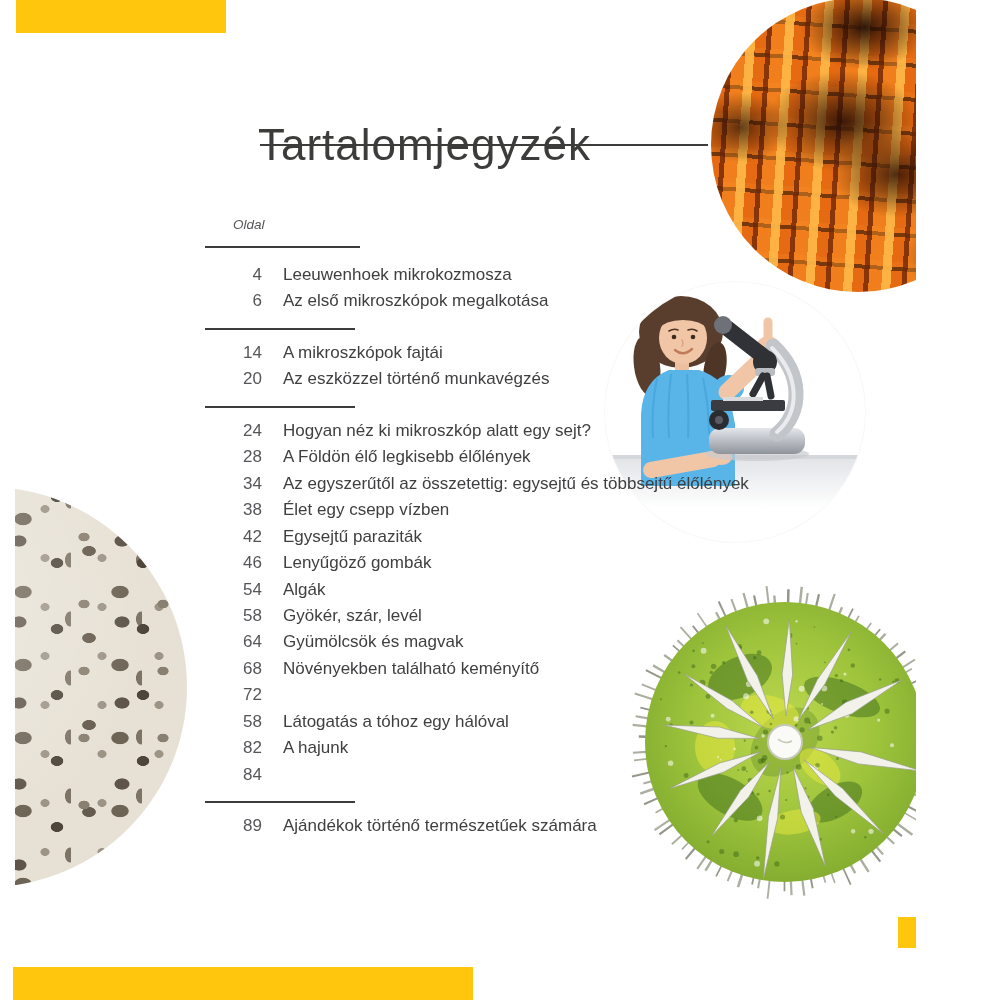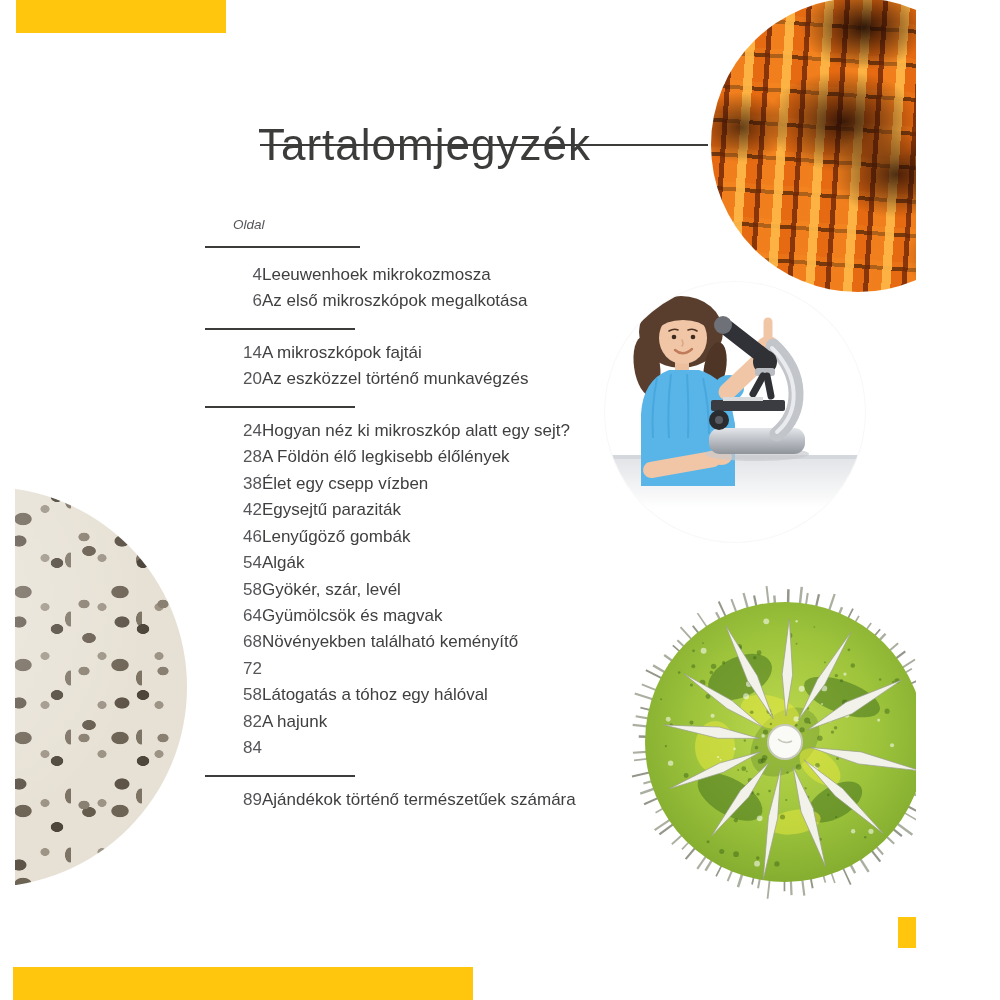--- a/index.html
+++ b/index.html
@@ -20,21 +20,21 @@
   #title-rule{position:absolute;left:260px;top:144px;width:448px;height:2px;background:#3c3c3b;}
 
   
   #col-label{position:absolute;left:233px;top:217px;font-size:13.5px;font-style:italic;color:#55565a;}
   #col-label-rule{position:absolute;left:205px;top:246px;width:155px;height:2px;background:#3c3c3b;}
 
   
   #toc{position:absolute;left:205px;top:262px;width:560px;z-index:3;}
   .toc-row{display:flex;align-items:baseline;line-height:26.45px;font-size:17px;}
   .toc-row .num{width:57px;text-align:right;color:#55565a;flex:0 0 auto;}
-  .toc-row .ttl{color:#3f3f41;white-space:nowrap;}
+  .toc-row .ttl{margin-left:21px;color:#3f3f41;white-space:nowrap;}
   .toc-rule{width:150px;height:2px;background:#3c3c3b;margin:13px 0 10px 0;}
 
   
   .photo{position:absolute;border-radius:50%;overflow:hidden;z-index:1;}
 
   #butterfly{
     left:711px;top:-2px;width:294px;height:294px;
     background-color:#e0620e;
     background-image:
       radial-gradient(90px 60px at 52% 10%, rgba(30,10,4,.92), rgba(30,10,4,0) 70%),
@@ -418,20 +418,24 @@
       <div class="toc-rule"></div>
       <div class="toc-row">
         <span class="num">24</span>
         <span class="ttl">Hogyan néz ki mikroszkóp alatt egy sejt?</span>
       </div>
       <div class="toc-row">
         <span class="num">28</span>
         <span class="ttl">A Földön élő legkisebb élőlények</span>
       </div>
       <div class="toc-row">
+        <span class="num">34</span>
+        <span class="ttl">Az egyszerűtől az összetettig: egysejtű és többsejtű élőlények</span>
+      </div>
+      <div class="toc-row">
         <span class="num">38</span>
         <span class="ttl">Élet egy csepp vízben</span>
       </div>
       <div class="toc-row">
         <span class="num">42</span>
         <span class="ttl">Egysejtű paraziták</span>
       </div>
       <div class="toc-row">
         <span class="num">46</span>
         <span class="ttl">Lenyűgöző gombák</span>

